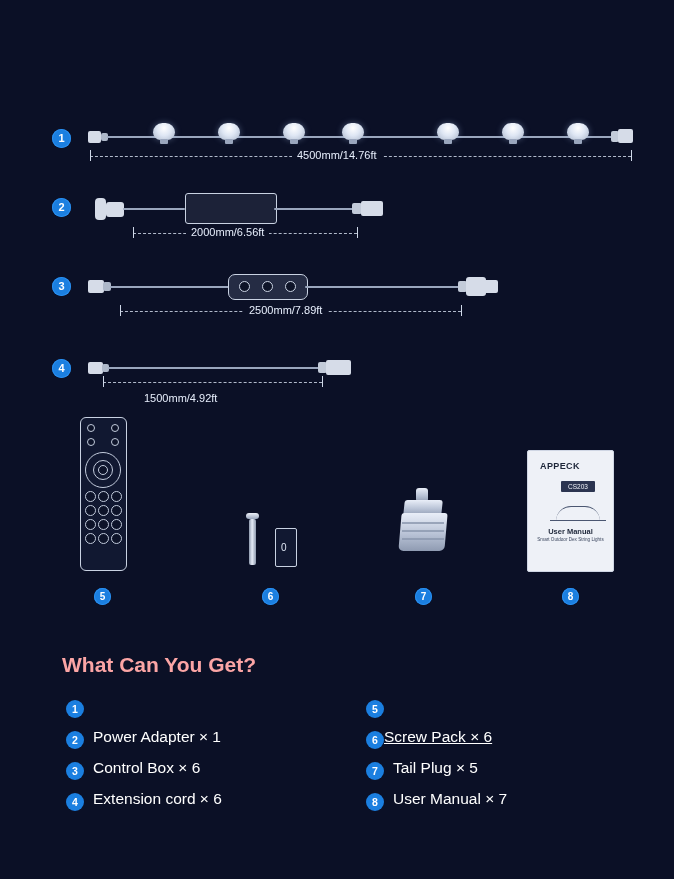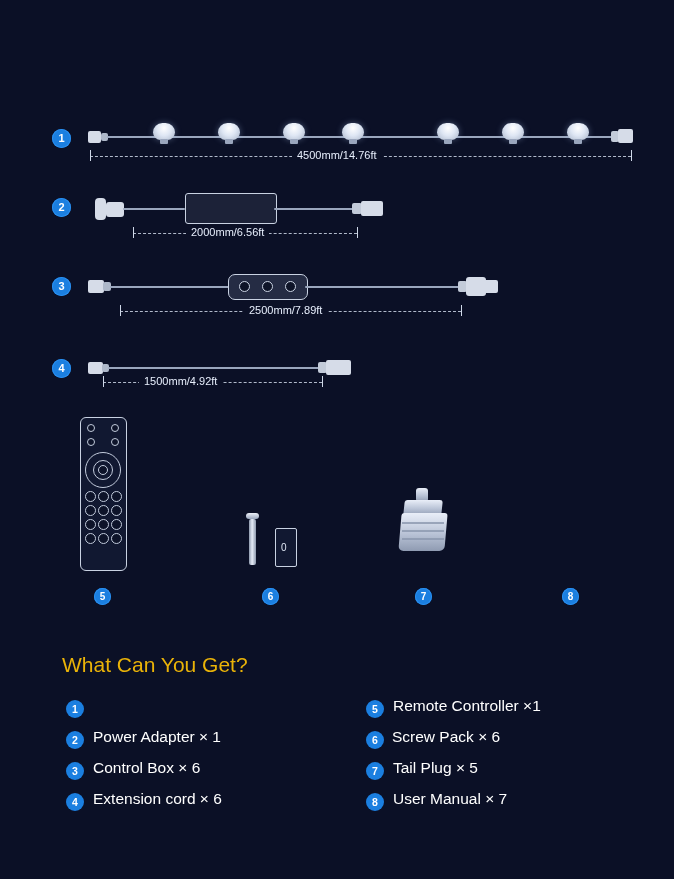--- a/index.html
+++ b/index.html
@@ -259,22 +259,22 @@
     color: #3b4considerable;
     color: #3b465e;
   }
 
   
   .section-title {
     position: absolute;
     left: 62px;
     top: 653px;
     font-size: 21px;
-    font-weight: normal;
-    color: #eab308;
+    font-weight: bold;
+    color: #fca5a5;
   }
   .list-item {
     position: absolute;
     font-size: 15.5px;
     color: #ffffff;
     white-space: nowrap;
   }
   .list-badge {
     position: absolute;
     width: 18px;
@@ -356,21 +356,21 @@
 
   <div class="conn" style="left:88px; top:362px; width:15px; height:12px;"></div>
   <div class="conn dark" style="left:102px; top:364px; width:7px; height:8px;"></div>
   <div class="wire" style="left:108px; top:367px; width:212px;"></div>
   <div class="conn gray" style="left:318px; top:362px; width:9px; height:11px;"></div>
   <div class="conn" style="left:326px; top:360px; width:25px; height:15px;"></div>
 
   <div class="dimcap" style="left:103px; top:376px;"></div>
   <div class="dimcap" style="left:322px; top:376px;"></div>
   <div class="dimline" style="left:103px; top:382px; width:219px;"></div>
-  <div class="dimlabel" style="left:139px; top:375px;">1500mm/4.92ft</div>
+  <div class="dimlabel" style="left:139px; top:392px;">1500mm/4.92ft</div>
 
   <div class="remote" style="left:80px; top:417px; width:45px; height:152px;"></div>
   <div class="rbtn" style="left:87px; top:424px; width:6px; height:6px;"></div>
   <div class="rbtn" style="left:111px; top:424px; width:6px; height:6px;"></div>
   <div class="rbtn" style="left:87px; top:438px; width:6px; height:6px;"></div>
   <div class="rbtn" style="left:111px; top:438px; width:6px; height:6px;"></div>
   <div class="rring" style="left:85px; top:452px; width:34px; height:34px;"></div>
   <div class="rring" style="left:93px; top:460px; width:18px; height:18px;"></div>
   <div class="rbtn" style="left:98px; top:465px; width:8px; height:8px;"></div>
   <div class="rbtn" style="left:85px; top:491px; width:9px; height:9px;"></div>
@@ -394,40 +394,46 @@
   <div class="badge small" style="left:262px; top:588px;">6</div>
 
   <div class="tail-body" style="left:416px; top:488px; width:12px; height:14px;"></div>
   <div class="tail-body" style="left:404px; top:500px; width:38px; height:16px; transform:skewX(-6deg);"></div>
   <div class="tail-body" style="left:400px; top:513px; width:46px; height:38px; border-radius:3px 3px 5px 5px; transform:skewX(-5deg);"></div>
   <div class="tail-rib" style="left:402px; top:522px; width:42px;"></div>
   <div class="tail-rib" style="left:402px; top:530px; width:42px;"></div>
   <div class="tail-rib" style="left:402px; top:538px; width:42px;"></div>
   <div class="badge small" style="left:415px; top:588px;">7</div>
 
+  <div class="manual" style="left:527px; top:450px; width:85px; height:120px;">
+    <div class="brand">APPECK</div>
+    <div class="model">CS203</div>
+    <div class="ill"></div>
+    <div class="m-title">User Manual</div>
+    <div class="m-sub">Smart Outdoor Dex String Lights</div>
+  </div>
   <div class="badge small" style="left:562px; top:588px;">8</div>
 
   <div class="section-title">What Can You Get?</div>
 
   <div class="list-badge" style="left:66px; top:700px;">1</div>
 
   <div class="list-badge" style="left:66px; top:731px;">2</div>
   <div class="list-item" style="left:93px; top:728px;">Power Adapter × 1</div>
 
   <div class="list-badge" style="left:66px; top:762px;">3</div>
   <div class="list-item" style="left:93px; top:759px;">Control Box × 6</div>
 
   <div class="list-badge" style="left:66px; top:793px;">4</div>
   <div class="list-item" style="left:93px; top:790px;">Extension cord × 6</div>
 
   <div class="list-badge" style="left:366px; top:700px;">5</div>
-  <div class="list-item" style="left:393px; top:697px;">Remote Controller ×1</div>
 
   <div class="list-badge" style="left:366px; top:731px;">6</div>
-  <div class="list-item" style="left:392px; top:728px;">Screw Pack × 6</div>
+  <div class="list-item" style="left:384px; top:728px;text-decoration:underline;">Screw Pack × 6</div>
 
   <div class="list-badge" style="left:366px; top:762px;">7</div>
   <div class="list-item" style="left:393px; top:759px;">Tail Plug × 5</div>
 
   <div class="list-badge" style="left:366px; top:793px;">8</div>
   <div class="list-item" style="left:393px; top:790px;">User Manual × 7</div>
 
 </div>
 
 </body></html>

